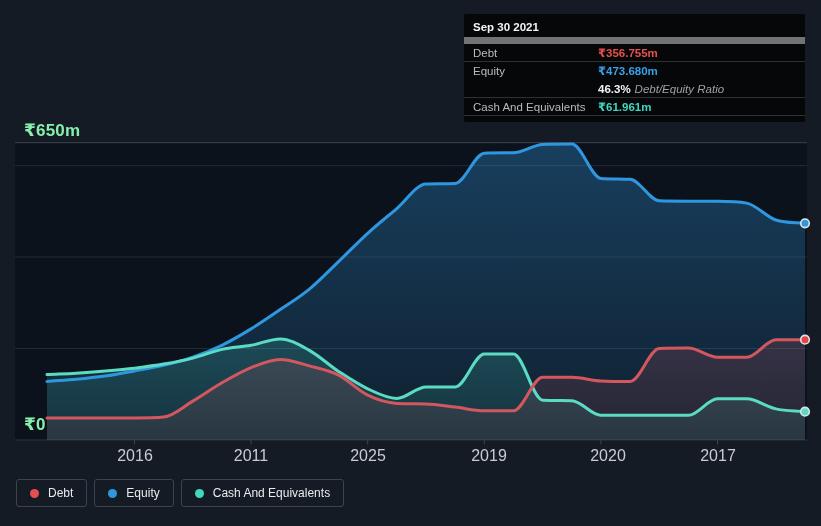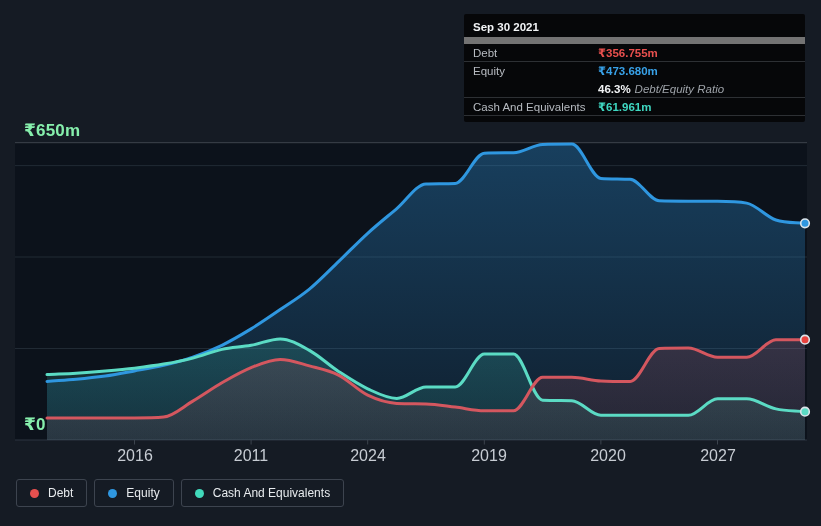--- a/index.html
+++ b/index.html
@@ -85,24 +85,24 @@
       <circle cx="805.0" cy="223.3" r="4.3" fill="#2f97e0" stroke="#dce4ea" stroke-width="1.6"></circle>
       <circle cx="805.0" cy="411.7" r="4.3" fill="#5bdbc4" stroke="#dce4ea" stroke-width="1.6"></circle>
       <circle cx="805.0" cy="339.7" r="4.3" fill="#e8433f" stroke="#dce4ea" stroke-width="1.6"></circle>
     </svg>
 
   <div class="axis-label" style="left:24px;top:120px;">₹650m</div>
   <div class="axis-label" style="left:24px;top:414px;">₹0</div>
 
   <div class="x-tick-label" style="left:113px;">2016</div>
   <div class="x-tick-label" style="left:229px;">2011</div>
-  <div class="x-tick-label" style="left:346px;">2024</div>
+  <div class="x-tick-label" style="left:346px;">2025</div>
   <div class="x-tick-label" style="left:467px;">2019</div>
   <div class="x-tick-label" style="left:586px;">2020</div>
-  <div class="x-tick-label" style="left:696px;">2027</div>
+  <div class="x-tick-label" style="left:696px;">2017</div>
 
   <div class="tooltip">
     <div class="tt-title">Sep 30 2021</div>
     <div class="tt-row sep">
       <div class="tt-label">Debt</div>
       <div class="tt-value debt">₹356.755m</div>
     </div>
     <div class="tt-row">
       <div class="tt-label">Equity</div>
       <div class="tt-value equity">₹473.680m</div>

